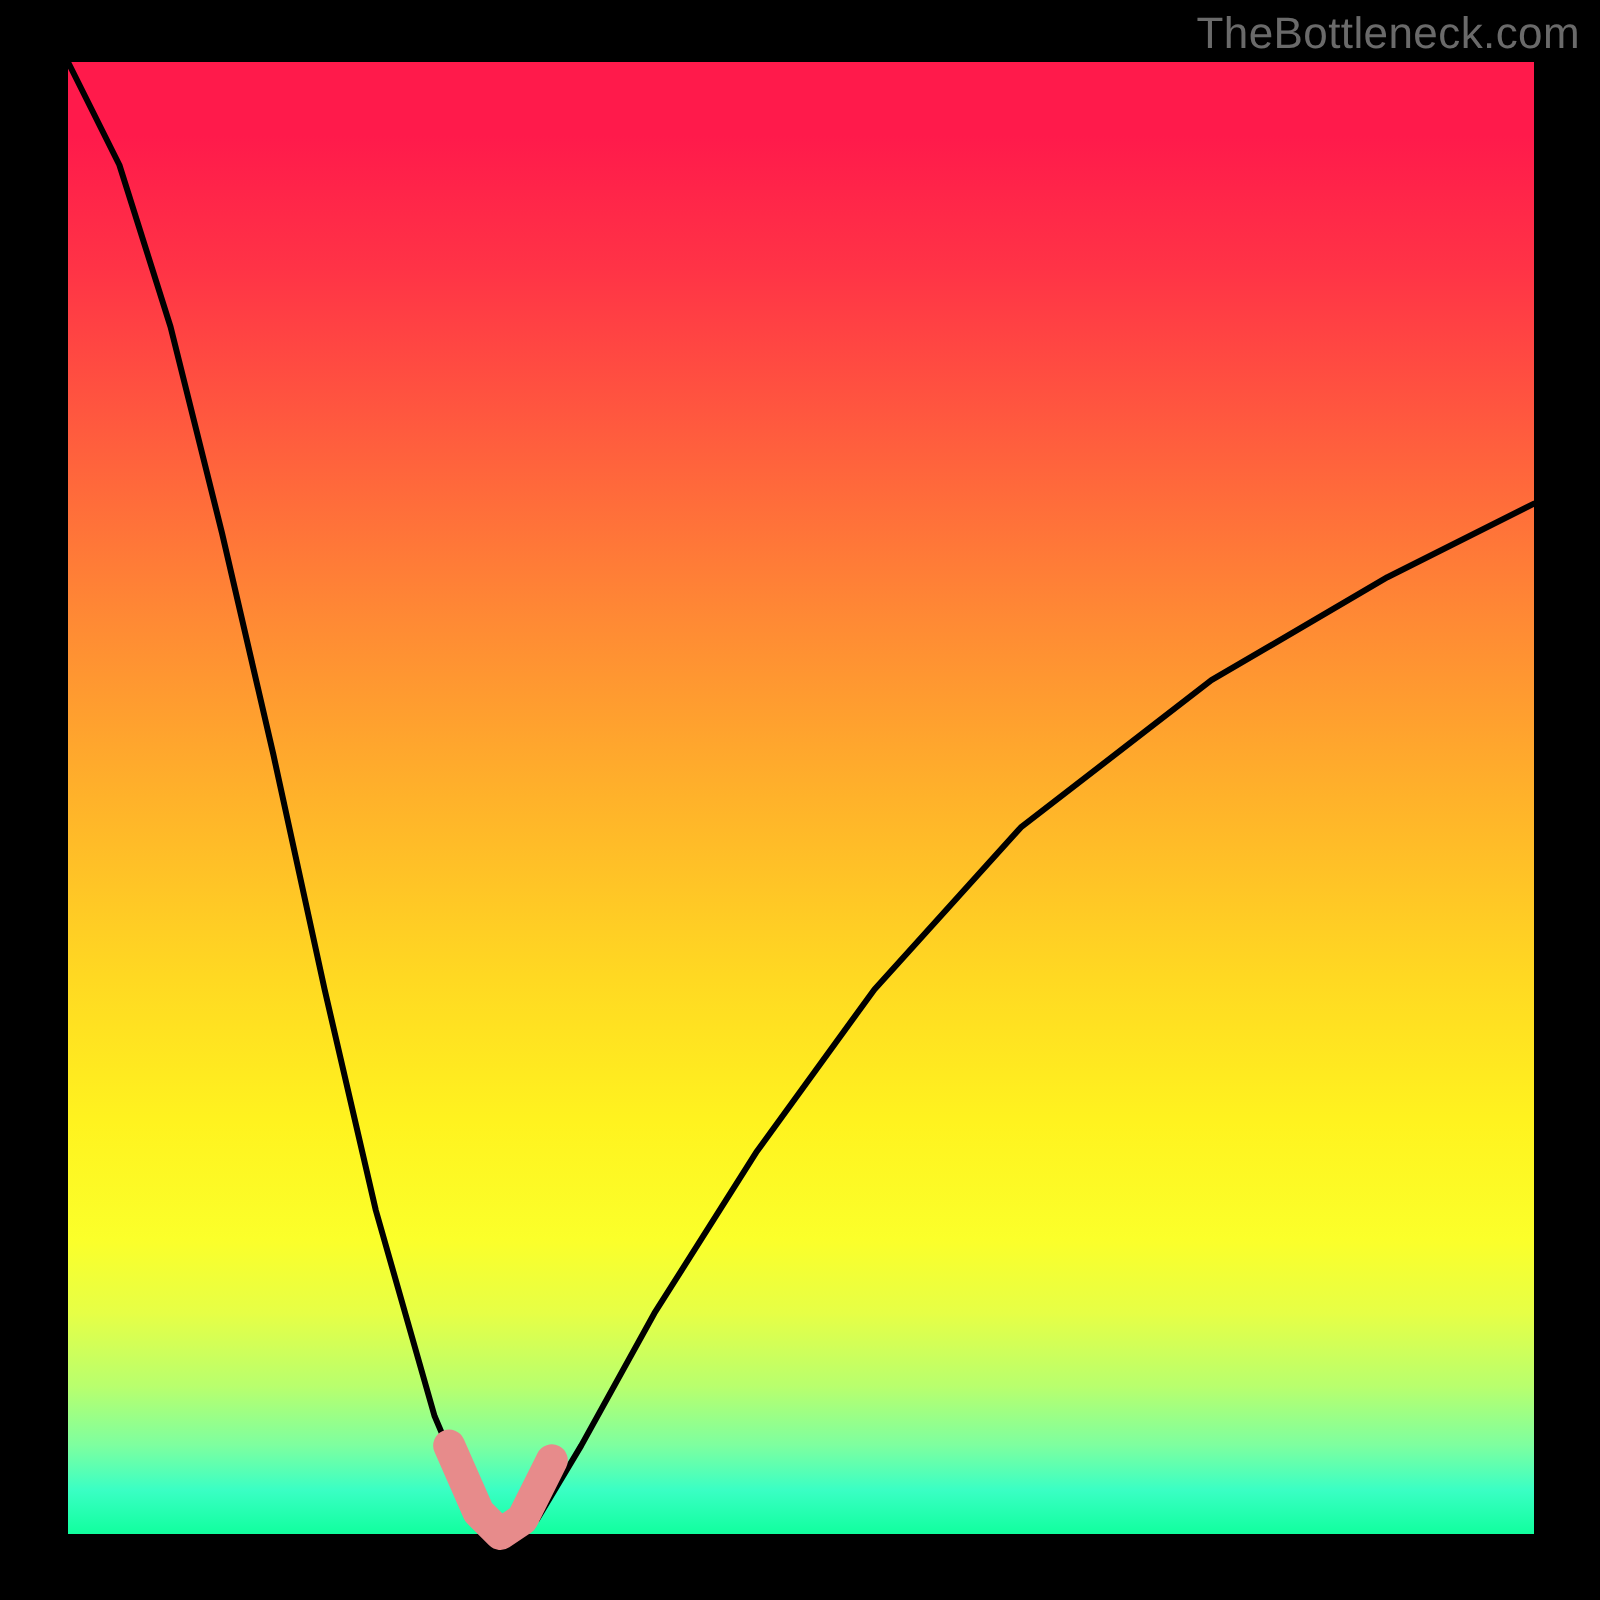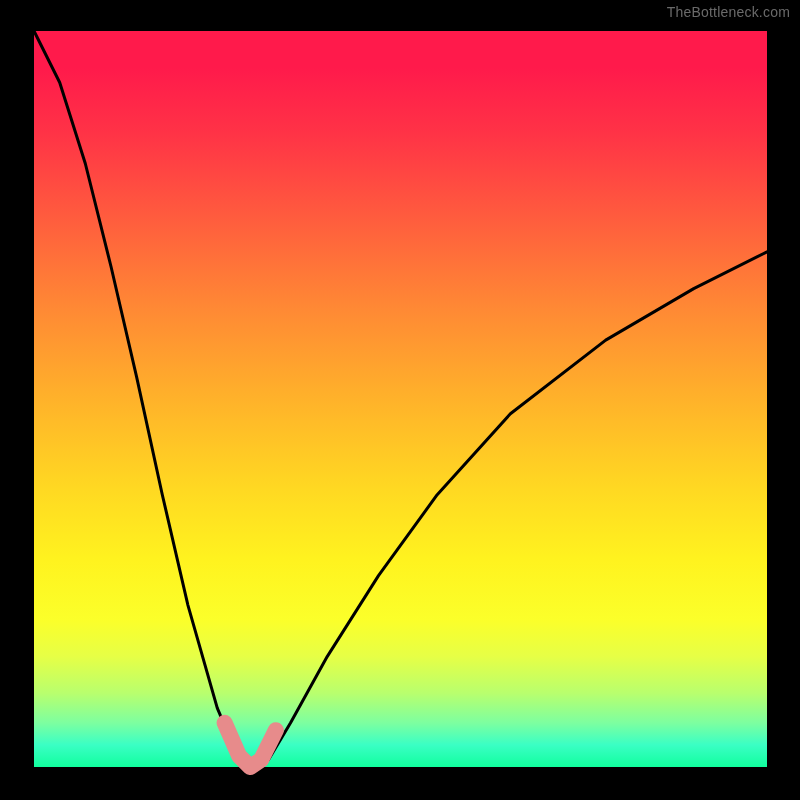--- a/index.html
+++ b/index.html
@@ -33,21 +33,21 @@
       #7dffa0 94%,
       #3affc4 97%,
       #11ff9e 100%
     );
   }
   .watermark {
     position: absolute;
     top: 4px;
     right: 10px;
     font-family: Arial, Helvetica, sans-serif;
-    font-size: 14px;
+    font-size: 22px;
     color: #6a6a6a;
     letter-spacing: 0.2px;
   }
   svg.overlay {
     position: absolute;
     left: 0;
     top: 0;
   }
   .curve {
     fill: none;

